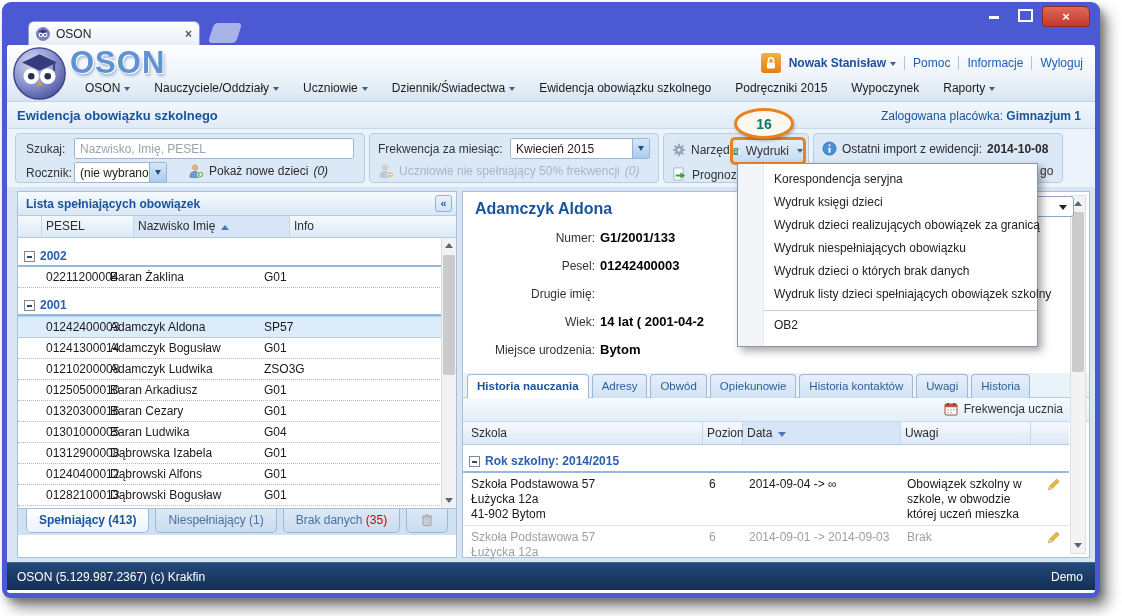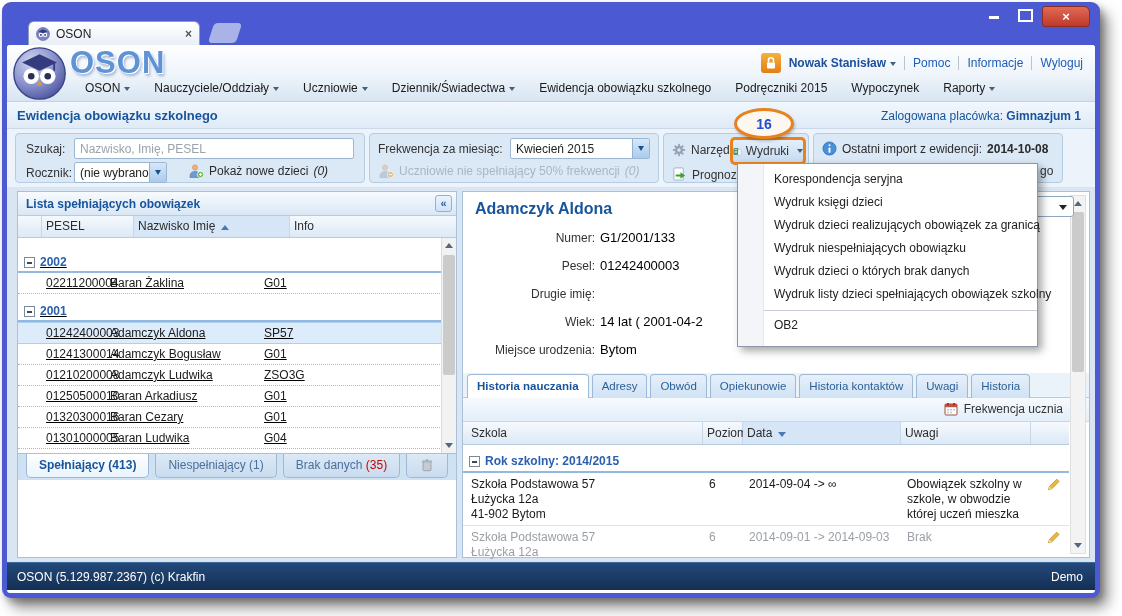--- a/index.html
+++ b/index.html
@@ -70,21 +70,21 @@
   .tri-d { width:0; height:0; border-left:3.5px solid transparent; border-right:3.5px solid transparent; border-top:5px solid #1d4f8c; }
   .ico-row { position:absolute; display:flex; align-items:center; gap:5px; font-size:12px; color:#2b2b2b; }
   .muted { color:#a9b6c6 !important; }
   .cnt { font-style:italic; }
   .toolbtn { display:flex; align-items:center; gap:5px; font-size:12px; color:#333; }
 
   .wydruki-btn { position:absolute; left:723px; top:8px; width:76px; height:28px; border:3px solid #e8821e; border-radius:5px;
     background:linear-gradient(#e2eefb,#c7dcf2); display:flex; align-items:center; justify-content:center; gap:4px;
     font-size:12px; color:#333; z-index:20; }
   .callout { position:absolute; left:727px; top:63px; width:60px; height:31px; border:3px solid #e8821e; border-radius:50%;
-    background:#fdf8ef; color:#1d4ed8; font-size:14px; font-weight:bold; display:flex; align-items:center; justify-content:center;
+    background:#fdf8ef; color:#0f766e; font-size:14px; font-weight:bold; display:flex; align-items:center; justify-content:center;
     z-index:45; box-shadow:1px 2px 3px rgba(0,0,0,.25); }
   .frag-go { position:absolute; left:1033px; top:119px; font-size:12px; color:#333; z-index:5; }
 
   
   .menu { position:absolute; left:730px; top:118px; width:301px; height:184px; background:#fff;
     border:1px solid #8a97a8; box-shadow:4px 4px 8px rgba(0,0,0,.35); z-index:40; padding-top:4px; }
   .menu .gutter { position:absolute; left:0; top:0; bottom:0; width:26px; background:#f3f5f8; border-right:1px solid #e4e8ee; }
   .mitem { position:relative; height:23px; line-height:23px; padding-left:36px; font-size:12px; color:#222; white-space:nowrap; }
   .msep { height:1px; background:#c9ced6; margin:4px 0 3px 0; }
 
@@ -101,21 +101,21 @@
   .collapse-btn { position:absolute; right:4px; top:3px; width:17px; height:17px; border:1px solid #8fb2d8; border-radius:3px;
     background:linear-gradient(#eaf3fc,#cfe3f6); color:#2a5caa; font-size:11px; font-weight:bold; text-align:center; line-height:15px; }
   .lp-cols { height:22px; display:flex; background:linear-gradient(#f5f9fd,#dce9f6); border-bottom:1px solid #b5cbdf;
     font-size:12px; color:#2c2c2c; }
   .lp-cols .c { border-right:1px solid #c8d8e8; padding:3px 0 0 4px; }
   .c0 { width:24px; } .c1 { width:92px; } .c2 { width:156px; background:#d6e6f7; } .c3 { flex:1; border-right:none !important; }
   .sort-up { display:inline-block; width:0; height:0; border-left:4px solid transparent; border-right:4px solid transparent;
     border-bottom:5px solid #4a7ab5; margin-left:6px; }
   .sort-dn { display:inline-block; width:0; height:0; border-left:4px solid transparent; border-right:4px solid transparent;
     border-top:5px solid #4a7ab5; margin-left:6px; }
-  .lp-body { position:relative; height:215px; overflow:hidden; padding-top:14px;text-decoration:underline; }
+  .lp-body { position:relative; height:270px; overflow:hidden; padding-top:8px; }
   .lgroup { height:21px; border-bottom:2px solid #94b9e0; position:relative; font-size:12px; font-weight:bold; color:#2b5fae;
     padding:3px 0 0 22px; }
   .lgroup.g2 { margin-top:7px; }
   .boxminus { position:absolute; left:6px; top:5px; width:11px; height:11px; border:1px solid #7a8a9a; background:#fff; }
   .boxminus::after { content:""; position:absolute; left:2px; top:4px; width:5px; height:1.5px; background:#3a4a5a; }
   .lrow { height:21px; display:flex; align-items:center; border-bottom:1px dotted #b8b8b8; font-size:12px; color:#1a1a1a; }
   .lrow .c-pesel { width:92px; padding-left:28px; }
   .lrow .c-name { width:154px; }
   .lrow .c-info { flex:1; }
   .lrow.sel { background:#ddecfb; border-top:1px solid #aed0f0; border-bottom:1px solid #aed0f0; height:22px; }
@@ -130,21 +130,21 @@
     background:linear-gradient(#dce9f6,#c9dcef); color:#4a709c; font-size:12px; padding:4px 12px 0 12px; white-space:nowrap; }
   .btab.active { background:linear-gradient(#ffffff,#eaf3fc); color:#17549c; font-weight:bold; }
   .btab .red { color:#cc0000; }
   .btab.icon-only { width:42px; display:flex; align-items:flex-start; justify-content:center; padding-top:4px; }
 
   
   .rp-detail { position:relative; height:181px; }
   .rp-name { position:absolute; left:12px; top:8px; font-size:16px; font-weight:bold; color:#17549c; }
   .fld { position:absolute; left:0; width:420px; font-size:12px; color:#333; }
   .fld .lab { display:inline-block; width:132px; text-align:right; }
-  .fld .val { font-weight:normal; font-size:13px; color:#000; margin-left:5px; }
+  .fld .val { font-weight:bold; font-size:13px; color:#000; margin-left:5px; }
   .combo-frag { position:absolute; left:543px; top:4px; width:68px; height:21px; background:#fff; border:1px solid #8ea6c0;
     border-radius:3px; z-index:4; }
   .combo-frag .tri { position:absolute; right:6px; top:8px; width:0; height:0;
     border-left:4px solid transparent; border-right:4px solid transparent; border-top:5px solid #222; }
   .rp-tabs { height:25px; display:flex; gap:3px; padding:1px 0 0 4px; background:#eaf2fa; border-bottom:1px solid #b5cbdf; }
   .rtab { height:24px; border:1px solid #9db9d6; border-bottom:none; border-radius:4px 4px 0 0;
     background:linear-gradient(#e7f0fa,#cfe2f4); color:#2c5f96; font-size:11.5px; padding:5px 9px 0 9px; white-space:nowrap; }
   .rtab.active { background:#fff; color:#17549c; font-weight:bold; }
   .rp-subbar { height:24px; background:linear-gradient(#f6fafd,#e2eef9); border-bottom:1px solid #c6d8ea; position:relative; }
   .rp-subbar .att { position:absolute; right:26px; top:4px; display:flex; gap:6px; align-items:center; font-size:12px; color:#333; }

